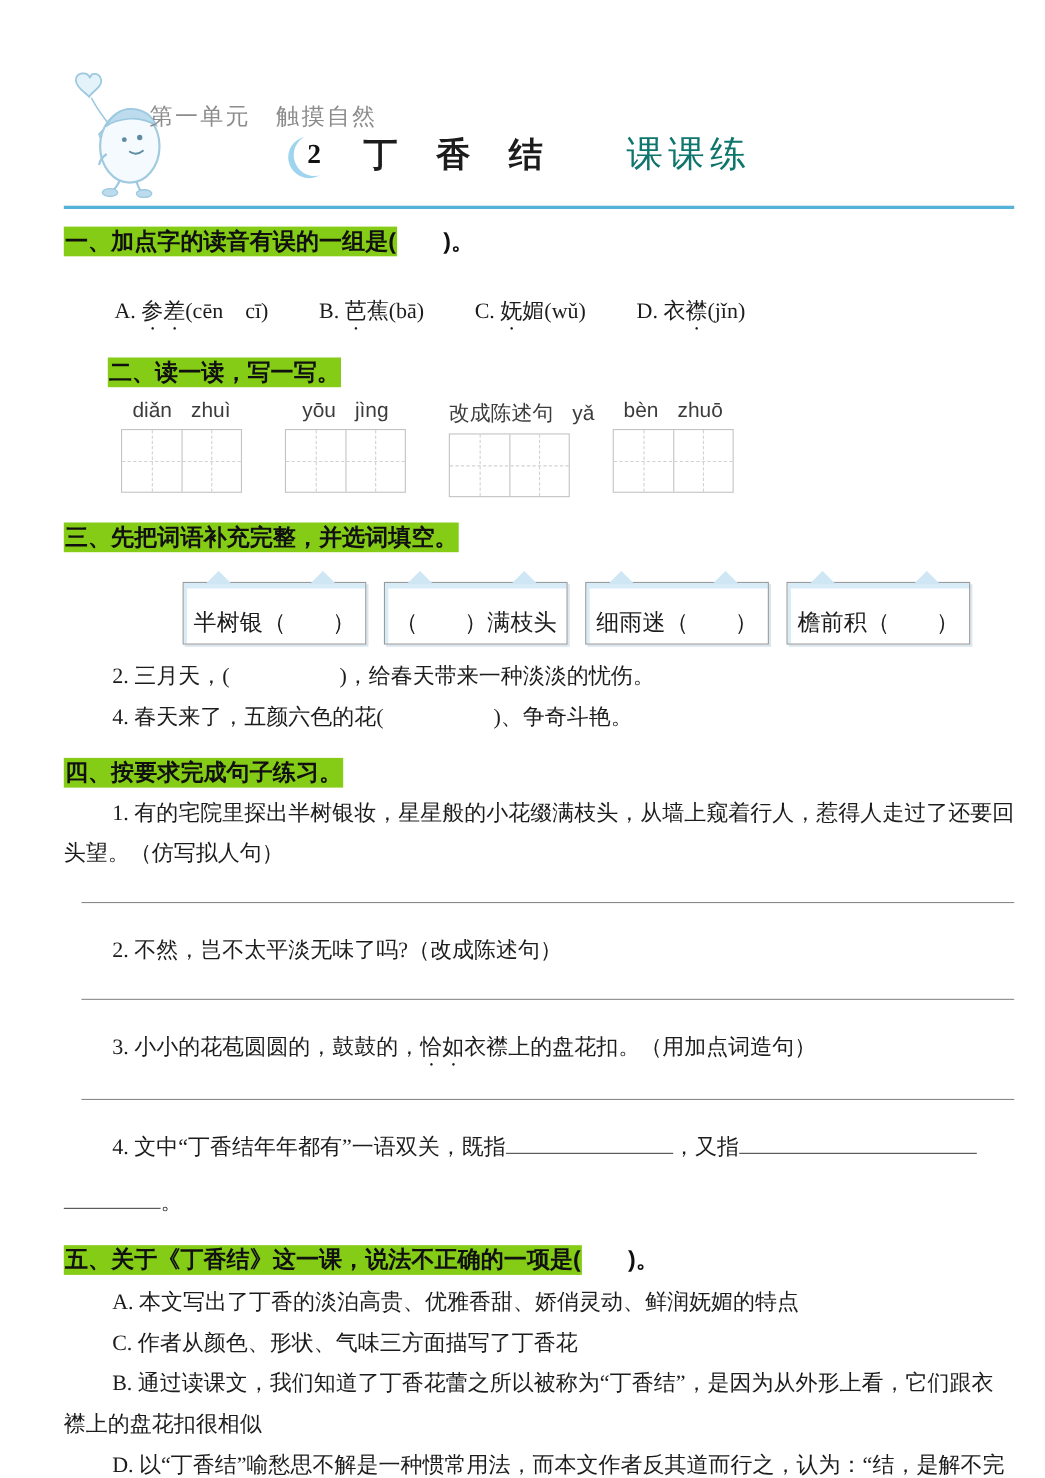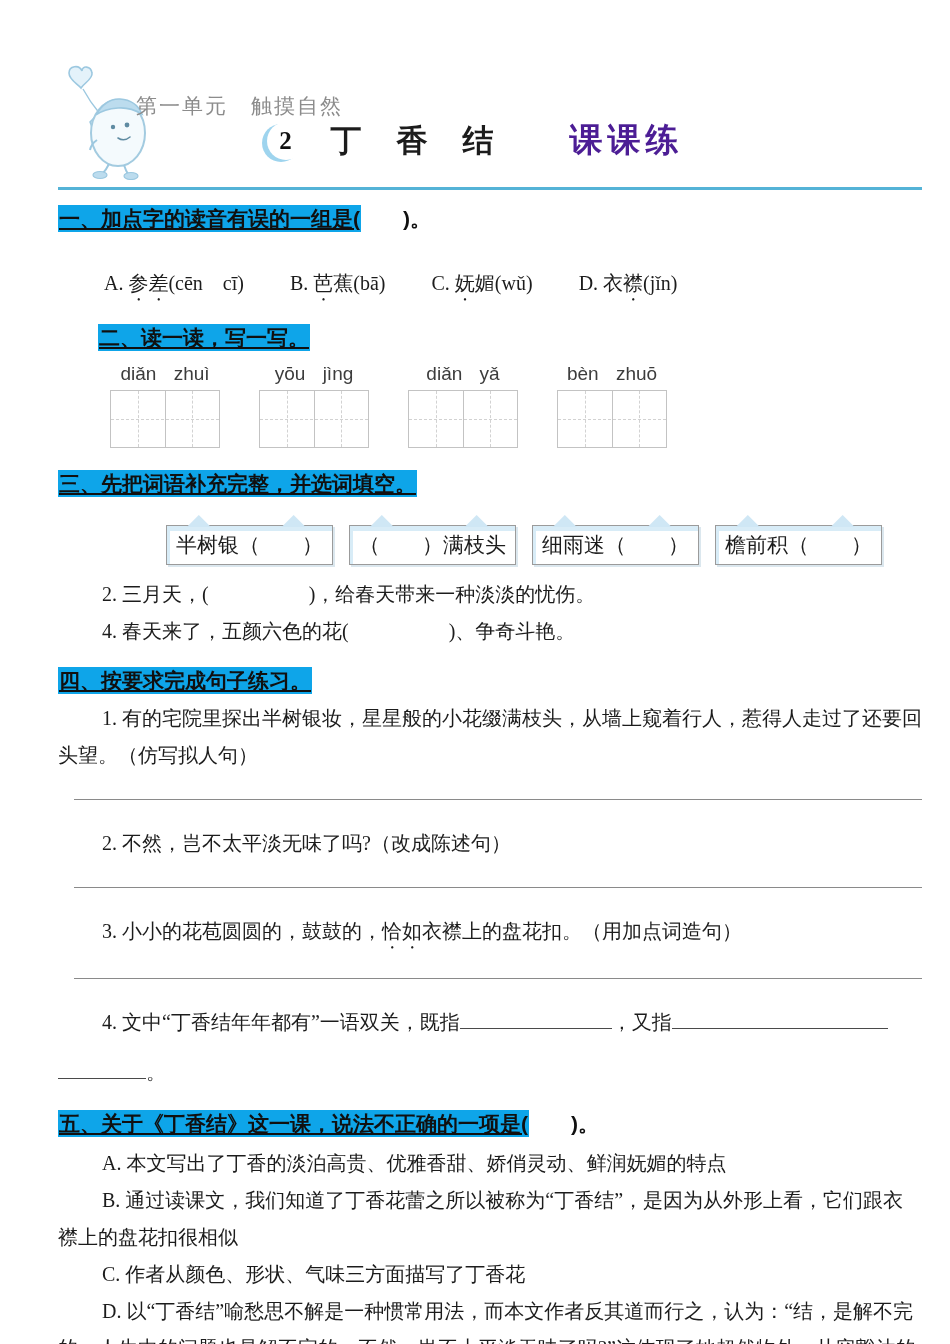--- a/index.html
+++ b/index.html
@@ -26,31 +26,31 @@
     position:relative;width:38px;height:38px;flex:0 0 auto;
     display:flex;align-items:center;justify-content:center;
     font-weight:bold;font-size:25px;color:#111;
   }
   .lesson-num::before{content:"";position:absolute;left:-5px;top:2px;width:38px;height:38px;border-radius:50%;background:#9ed4ee;}
   .lesson-num::after{content:"";position:absolute;left:0;top:0;width:38px;height:38px;border-radius:50%;background:#ffffff;}
   .lesson-num span{position:relative;z-index:2;}
   .lesson-title{font-size:31px;font-weight:bold;letter-spacing:2px;}
   .badge{
     font-family:"Liberation Sans", sans-serif;
-    font-size:33px;font-weight:bold;color:#4c1d95;letter-spacing:5px;
+    font-size:33px;font-weight:normal;color:#0f766e;letter-spacing:5px;
     margin-left:48px;
   }
   .rule{position:absolute;left:58px;right:28px;bottom:0;height:3px;background:#54b3d7;}
 
   
   .sec-h{
     font-family:"Liberation Sans", sans-serif;
     font-weight:bold;font-size:21px;color:#101010;margin:0;
   }
-  .hl{background:#0ea5e9;padding:2px 1px;text-decoration:underline;}
+  .hl{background:#84cc16;padding:2px 1px;}
   .m-s1{margin:15px 0 9px;}
   .m-s2{margin:19px 0 11px;padding-left:40px;}
   .m-s3{margin:22px 0 0;}
   .m-s4{margin:17px 0 5px;}
   .m-s5{margin:19px 0 7px;}
 
   .para{font-size:20px;line-height:37px;margin:0;text-indent:2.2em;}
   .em-dot{
     -webkit-text-emphasis:filled dot;-webkit-text-emphasis-position:under right;
     text-emphasis:filled dot;text-emphasis-position:under right;
@@ -72,21 +72,21 @@
   .wgrid{display:flex;height:56px;border:1px solid #c3c3c3;position:relative;background:#fff;}
   .wcell{flex:1;position:relative;}
   .wcell + .wcell{border-left:1px solid #c3c3c3;}
   .wcell::before{content:"";position:absolute;left:50%;top:0;bottom:0;border-left:1px dashed #d2d2d2;}
   .wgrid::after{content:"";position:absolute;left:0;right:0;top:50%;border-top:1px dashed #d2d2d2;}
 
   
   .cards-row{display:flex;gap:16px;padding-left:108px;margin:16px 0 11px;}
   .card{
     position:relative;background:#fff;border:1px solid #9b9b9b;
-    padding:5px 9px 5px;font-size:21px;white-space:nowrap;margin-top:11px;
+    padding:22px 9px 5px;font-size:21px;white-space:nowrap;margin-top:11px;
     box-shadow:inset 0 5px 0 #d8ecf7, inset 3px 0 0 #d8ecf7, 2px 2px 0 #dbe7ee;
   }
   .pin{
     position:absolute;top:-11px;width:24px;height:12px;background:#cfe7f5;
     clip-path:polygon(50% 0,100% 100%,0 100%);
     filter:drop-shadow(0 0 1px #8fa8b5);
   }
   .pin-l{left:12%;}
   .pin-r{right:16%;}
 
@@ -148,21 +148,21 @@
         </div>
     </div>
     <div class="wgroup">
       <div class="pinyin">yōu jìng</div>
       <div class="wgrid">
           <div class="wcell"></div>
           <div class="wcell"></div>
         </div>
     </div>
     <div class="wgroup">
-      <div class="pinyin">diǎn yǎ</div>
+      <div class="pinyin">改成陈述句 yǎ</div>
       <div class="wgrid">
           <div class="wcell"></div>
           <div class="wcell"></div>
         </div>
     </div>
     <div class="wgroup">
       <div class="pinyin">bèn zhuō</div>
       <div class="wgrid">
           <div class="wcell"></div>
           <div class="wcell"></div>
@@ -185,17 +185,17 @@
   <hr class="ans-line">
   <p class="para">2. 不然，岂不太平淡无味了吗?（改成陈述句）</p>
   <hr class="ans-line">
   <p class="para"><span>3. 小小的花苞圆圆的，鼓鼓的，</span><span class="em-dot">恰如</span><span>衣襟上的盘花扣。（用加点词造句）</span></p>
   <hr class="ans-line">
   <p class="para"><span>4. 文中“丁香结年年都有”一语双关，既指</span><span class="blank blank-1"></span><span>，又指</span><span class="blank blank-2"></span></p>
   <p class="para cont-line"><span class="blank blank-3"></span><span>。</span></p>
 
   <h3 class="sec-h m-s5"><span class="hl">五、关于《丁香结》这一课，说法不正确的一项是(</span><span>　　)。</span></h3>
   <p class="para">A. 本文写出了丁香的淡泊高贵、优雅香甜、娇俏灵动、鲜润妩媚的特点</p>
+  <p class="para">C. 作者从颜色、形状、气味三方面描写了丁香花</p>
   <p class="para">B. 通过读课文，我们知道了丁香花蕾之所以被称为“丁香结”，是因为从外形上看，它们跟衣襟上的盘花扣很相似</p>
-  <p class="para">C. 作者从颜色、形状、气味三方面描写了丁香花</p>
   <p class="para">D. 以“丁香结”喻愁思不解是一种惯常用法，而本文作者反其道而行之，认为：“结，是解不完的；人生中的问题也是解不完的，不然，岂不太平淡无味了吗?”这体现了她超然物外、从容豁达的人生态度</p>
 
 </div>
 
 </body></html>

